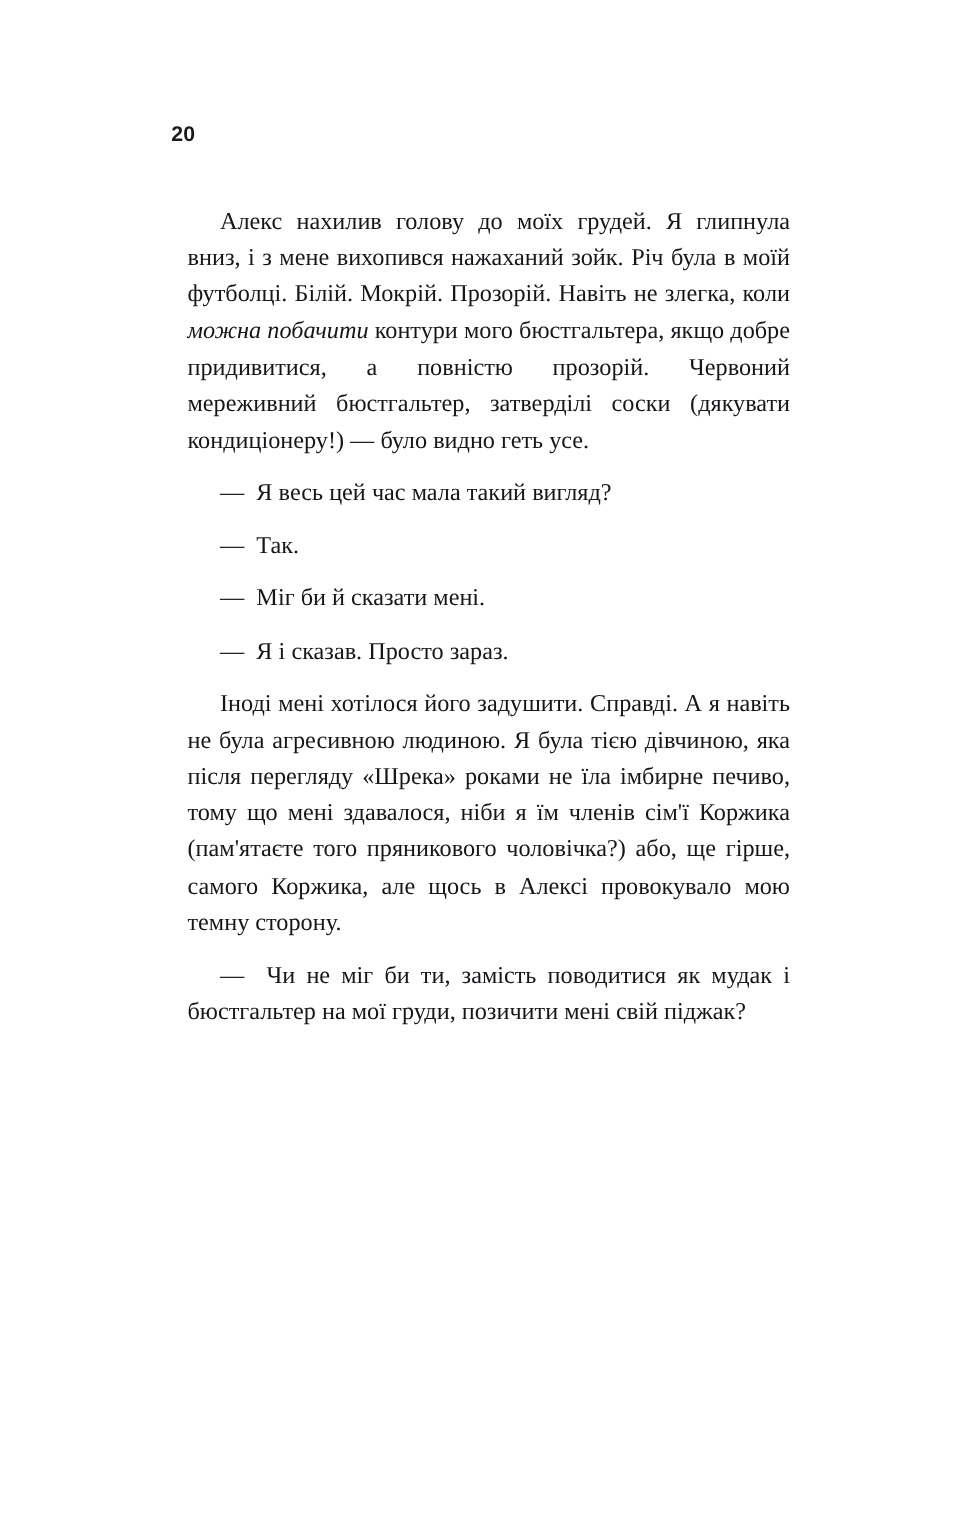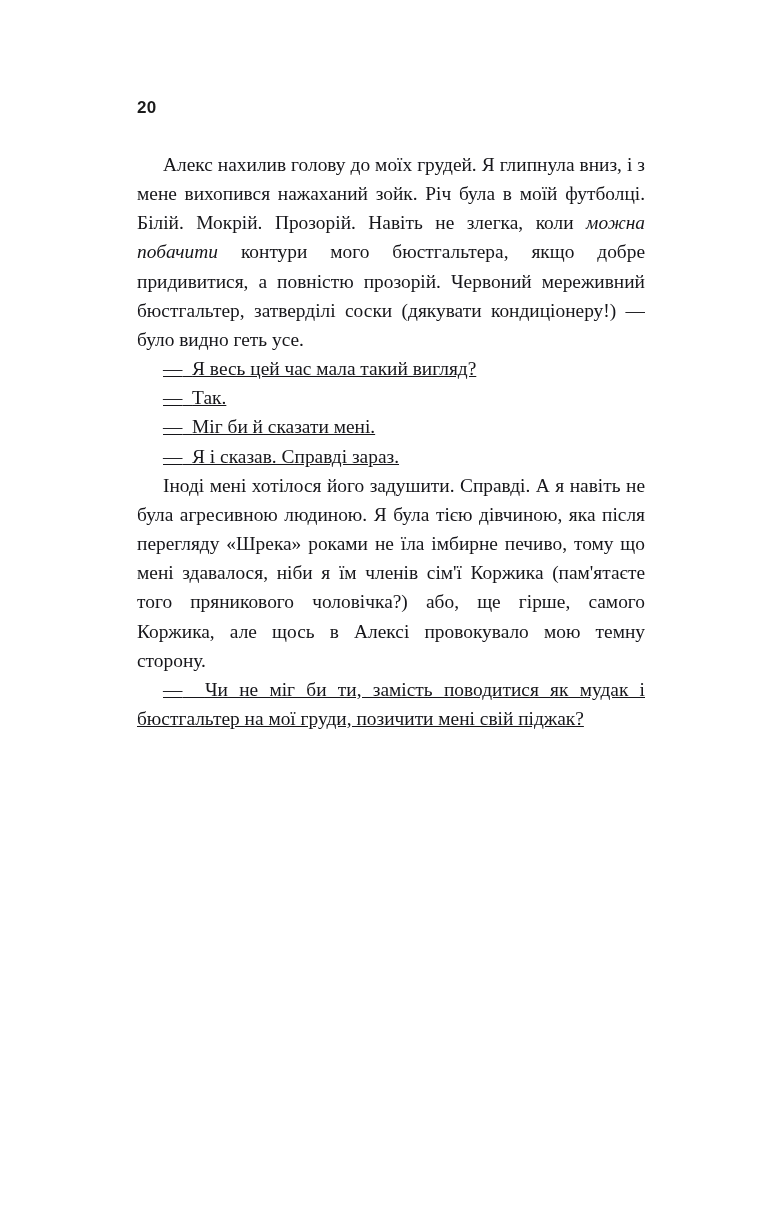--- a/index.html
+++ b/index.html
@@ -40,38 +40,37 @@
     font-size: 19.4px;
     line-height: 29.15px;
     color: #16161a;
     text-align: justify;
     text-justify: inter-word;
     -webkit-hyphens: none;
     hyphens: none;
   }
 
   .textblock p {
-    margin: 0;
+    margin: 13px;
     text-indent: 26px;
     text-align: justify;
   }
 
   .textblock p.last-line-left {
     text-align-last: left;
   }
 
   .textblock p em {
     font-style: italic;
   }
 
   
   .textblock p.dialogue {
     text-indent: 26px;
     text-align-last: left;
-    text-decoration: underline;
   }
 
   .dash {
     white-space: nowrap;
   }
 </style>
 </head>
 <body>
 
 <div class="page">
@@ -82,21 +81,21 @@
 
     <p class="last-line-left"><span>Алекс нахилив голову до моїх грудей. Я глипнула вниз, і з мене вихопився нажаханий зойк. Річ була в моїй футболці. Білій. Мокрій. Прозорій. Навіть не злегка, коли </span><em>можна побачити</em><span> контури мого бюстгальтера, якщо добре придивитися, а повністю прозорій. Червоний мереживний бюстгальтер, затверділі соски (дякувати кондиціонеру!) — було видно геть усе.</span></p>
 
 
     <p class="dialogue"><span class="dash">—</span>&nbsp; <span>Я весь цей час мала такий вигляд?</span></p>
 
     <p class="dialogue"><span class="dash">—</span>&nbsp; <span>Так.</span></p>
 
     <p class="dialogue"><span class="dash">—</span>&nbsp; <span>Міг би й сказати мені.</span></p>
 
-    <p class="dialogue"><span class="dash">—</span>&nbsp; <span>Я і сказав. Справді зараз.</span></p>
+    <p class="dialogue"><span class="dash">—</span>&nbsp; <span>Я і сказав. Просто зараз.</span></p>
 
     <p class="last-line-left"><span>Іноді мені хотілося його задушити. Справді. А я навіть не була агресивною людиною. Я була тією дівчиною, яка після перегляду «Шрека» роками не їла імбирне печиво, тому що мені здавалося, ніби я їм членів сім'ї Коржика (пам'ятаєте того пряникового чоловічка?) або, ще гірше, самого Коржика, але щось в Алексі провокувало мою темну сторону.</span></p>
 
 
 
 
     <p class="dialogue"><span class="dash">—</span>&nbsp; <span>Чи не міг би ти, замість поводитися як мудак і бюстгальтер на мої груди, позичити мені свій піджак?</span></p>
 
   </div>
 </div>

